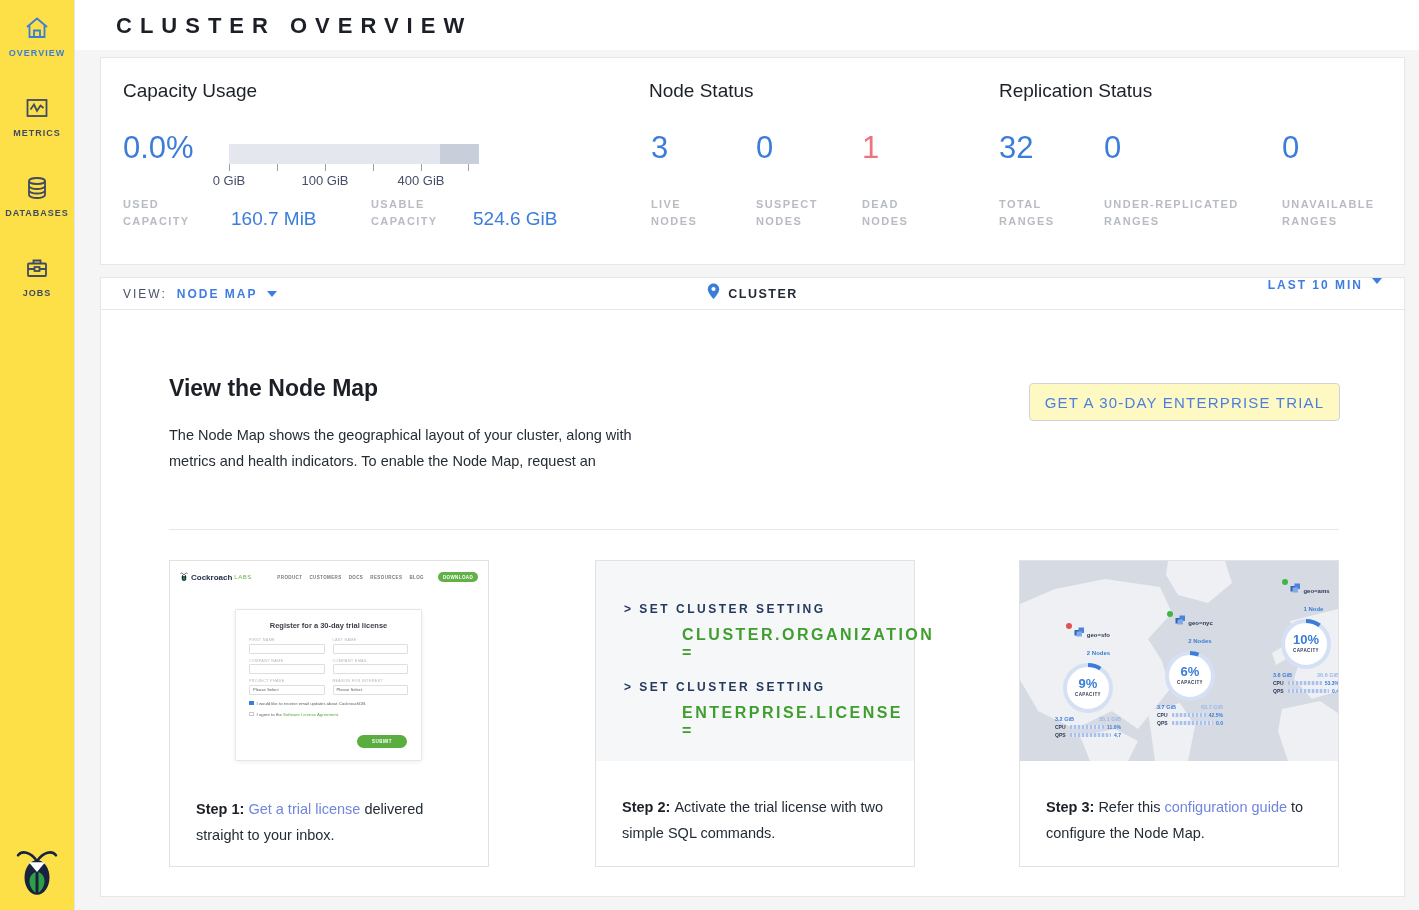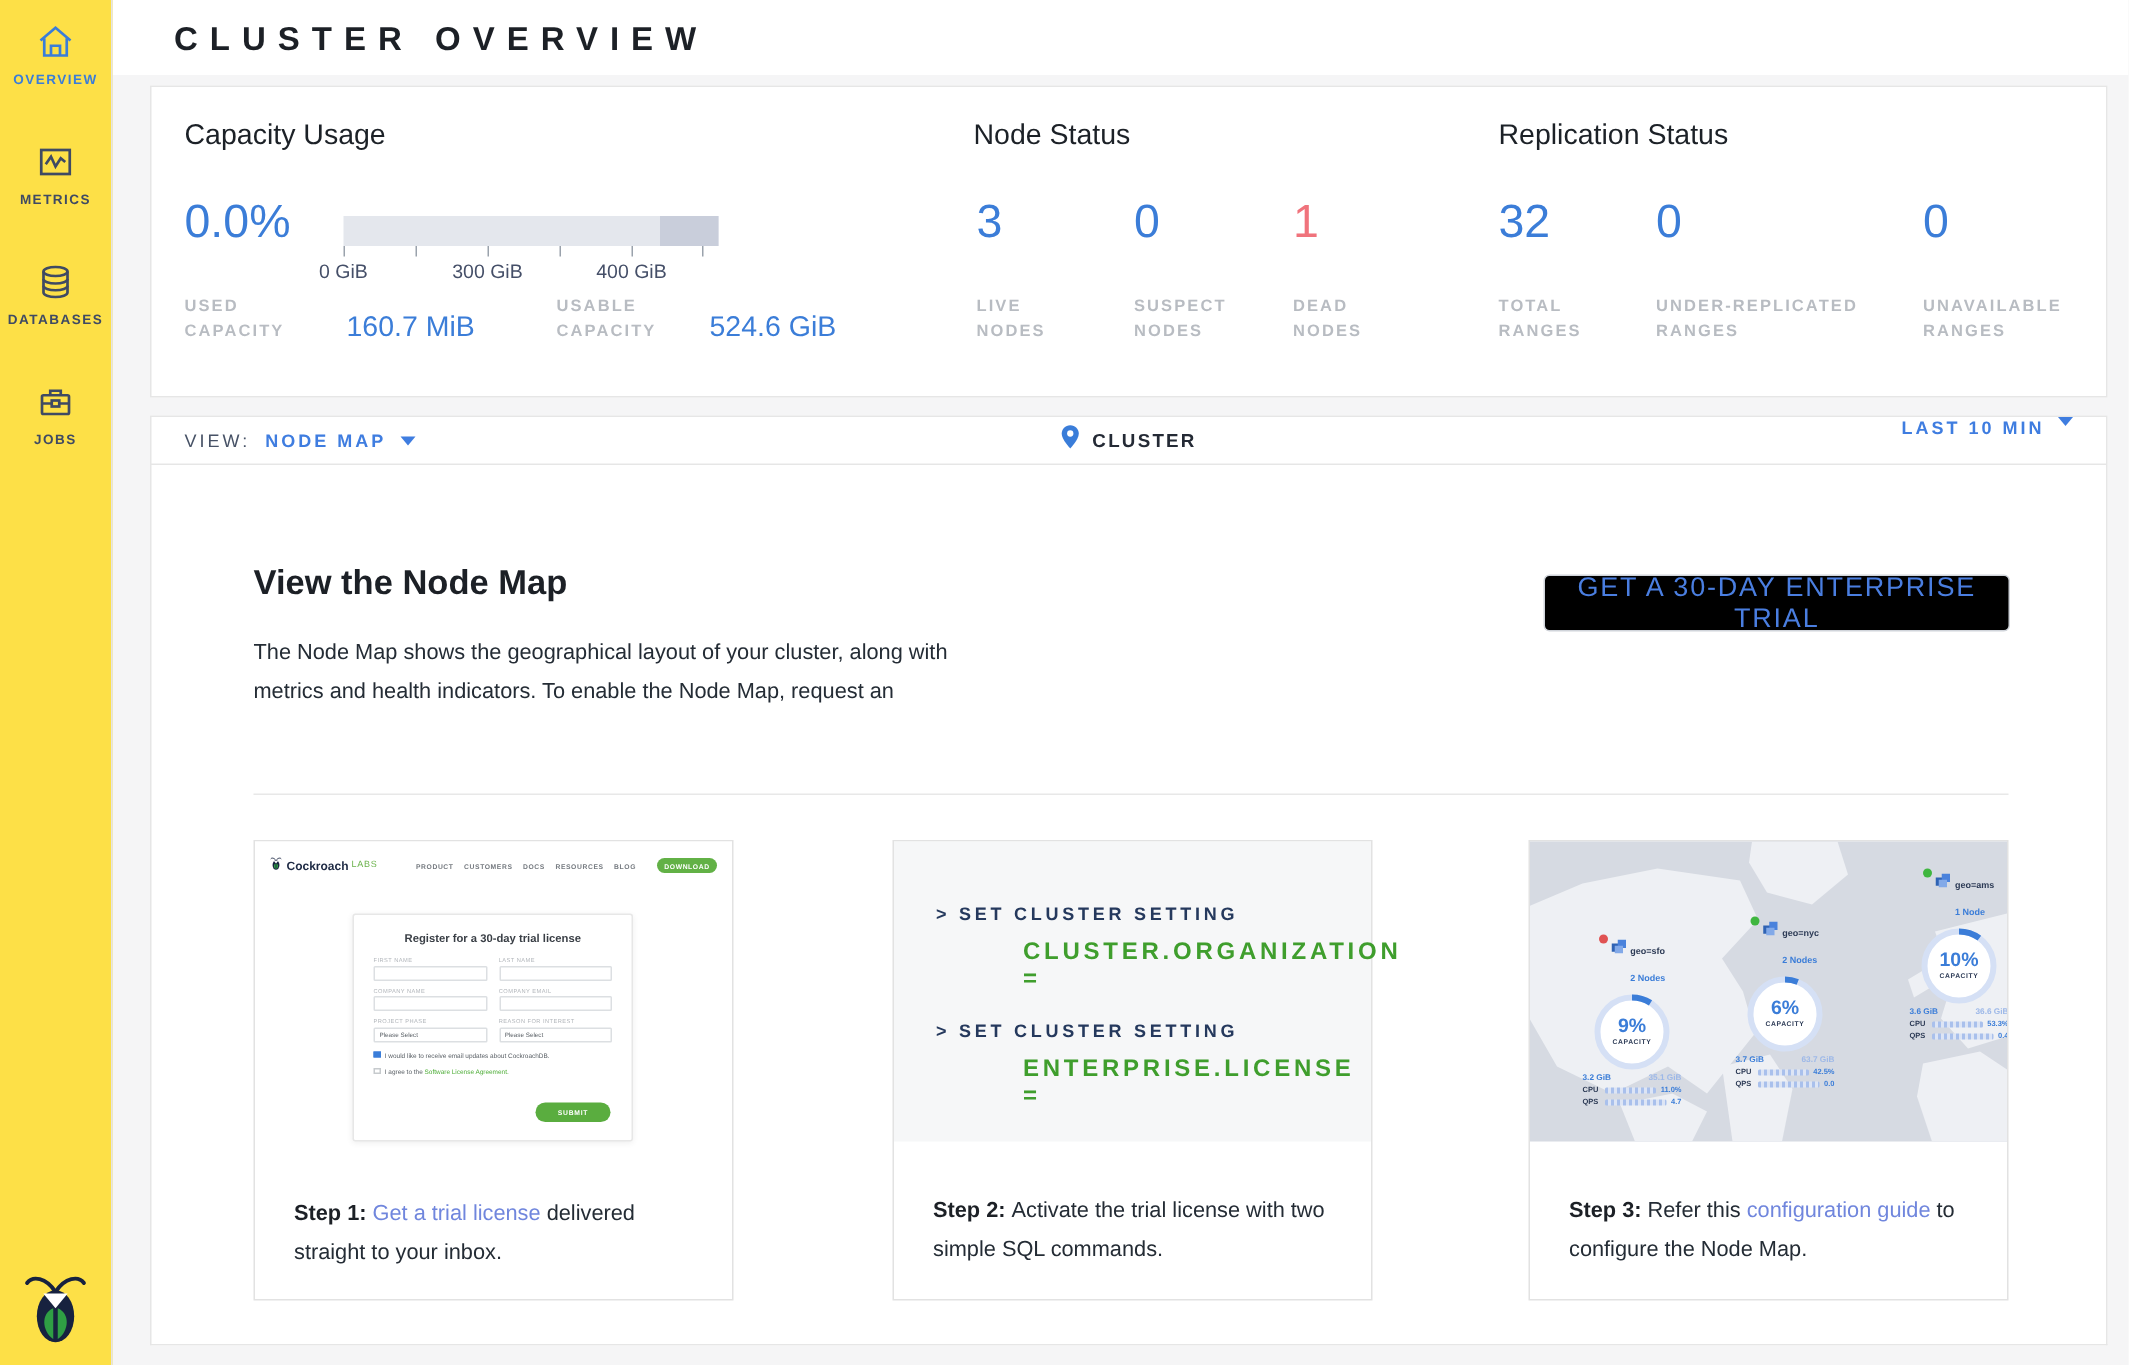--- a/index.html
+++ b/index.html
@@ -40,21 +40,21 @@
   .vb-label { font-size:12px; letter-spacing:2px; color:#475266; }
   .vb-blue { font-size:12px; letter-spacing:2px; color:#3f7de0; font-weight:600; }
   .vb-dark { font-size:12.5px; letter-spacing:1.5px; color:#242a35; font-weight:600; }
   .caret { width:0; height:0; border-left:5px solid transparent; border-right:5px solid transparent; border-top:6px solid #3f7de0; }
 
   
   #main-card { left:100px; top:310px; width:1305px; height:587px; background:#fff; border:1px solid #e6e6e6; border-top:none; }
   #promo-title { left:68px; top:65px; font-size:23px; font-weight:700; color:#1c2026; }
   #promo-desc { left:68px; top:112px; font-size:14.5px; line-height:26px; color:#242c35; }
   a.lnk { color:#7086dd; text-decoration:none; cursor:pointer; }
-  #trial-btn { left:928px; top:73px; width:311px; height:38px; background:#000000; border:1px solid #d0d4da; border-radius:4px; font-size:18px; letter-spacing:1.2px; color:#4a7ee0; display:flex; align-items:center; justify-content:center; cursor:pointer; font-family:"Liberation Sans",sans-serif; }
+  #trial-btn { left:928px; top:73px; width:311px; height:38px; background:#fef9c3; border:1px solid #d0d4da; border-radius:4px; font-size:15px; letter-spacing:1.2px; color:#4a7ee0; display:flex; align-items:center; justify-content:center; cursor:pointer; font-family:"Liberation Sans",sans-serif; }
   #divider { left:68px; top:219px; width:1170px; height:1px; background:#e8e8e8; }
 
   .step-card { position:absolute; top:250px; width:320px; height:307px; border:1px solid #e2e2e2; background:#fff; display:flex; flex-direction:column; }
   #card1 { left:68px; } #card2 { left:494px; } #card3 { left:918px; }
   .caption { padding:0 26px; font-size:14.5px; line-height:26px; color:#242c35; }
   #card1 .caption { padding-top:20px; } #card2 .caption, #card3 .caption { padding-top:33px; }
   .caption b { color:#1c2026; }
 
   
   #mini-site { position:relative; width:318px; height:215px; background:#fff; overflow:hidden; }
@@ -174,21 +174,21 @@
     <div class="abs" id="gauge">
         <div id="gauge-dark"></div>
       </div>
     <div class="tick" style="left:128px;"></div>
     <div class="tick" style="left:176px;"></div>
     <div class="tick" style="left:224px;"></div>
     <div class="tick" style="left:272px;"></div>
     <div class="tick" style="left:320px;"></div>
     <div class="tick" style="left:367px;"></div>
     <div class="tick-label" style="left:88px;">0 GiB</div>
-    <div class="tick-label" style="left:184px;">300 GiB</div>
+    <div class="tick-label" style="left:184px;">100 GiB</div>
     <div class="tick-label" style="left:280px;">400 GiB</div>
     <div class="stat-label" style="left:22px; width:80px;">USED CAPACITY</div>
     <div class="stat-value" style="left:130px;">160.7 MiB</div>
     <div class="stat-label" style="left:270px; width:90px;">USABLE CAPACITY</div>
     <div class="stat-value" style="left:372px;">524.6 GiB</div>
 
     <div class="section-title" style="left:548px;">Node Status</div>
     <div class="big-num" style="left:550px;">3</div>
     <div class="stat-label" style="left:550px; width:80px;">LIVE NODES</div>
     <div class="big-num" style="left:655px;">0</div>

